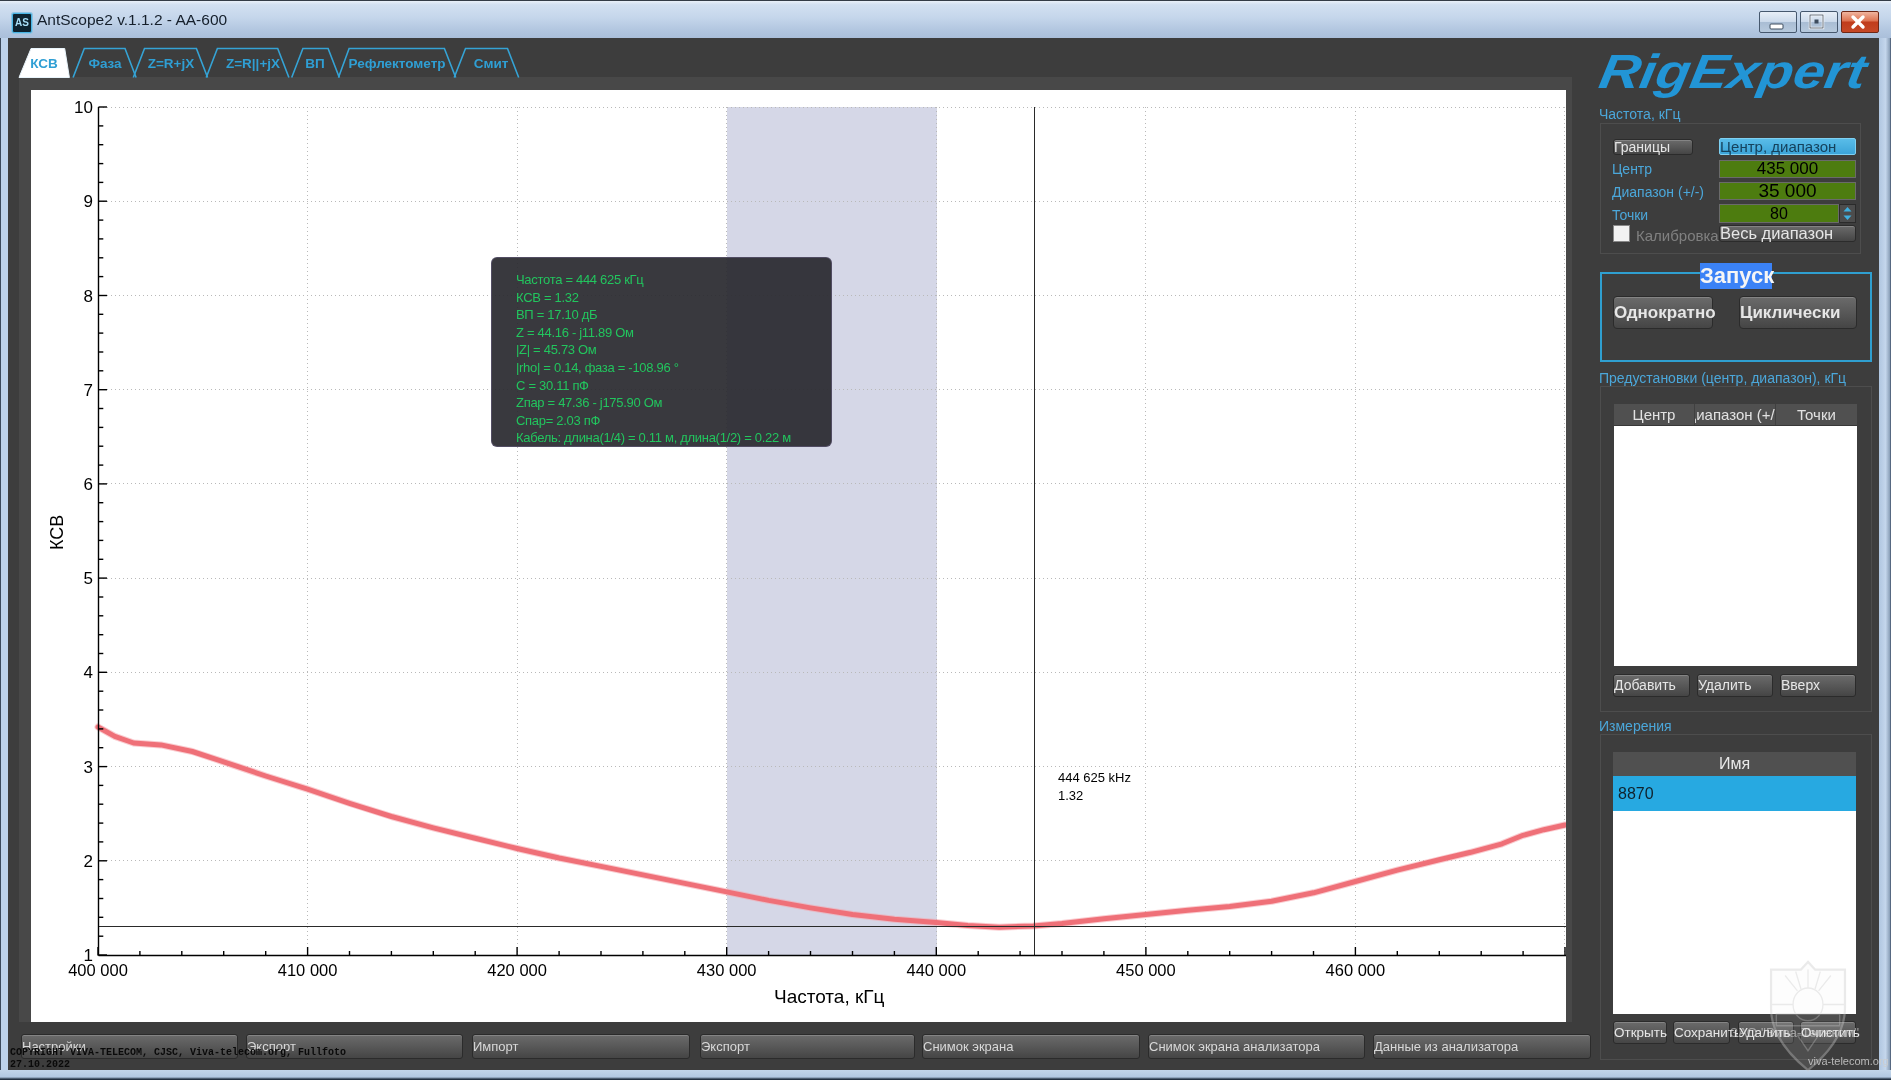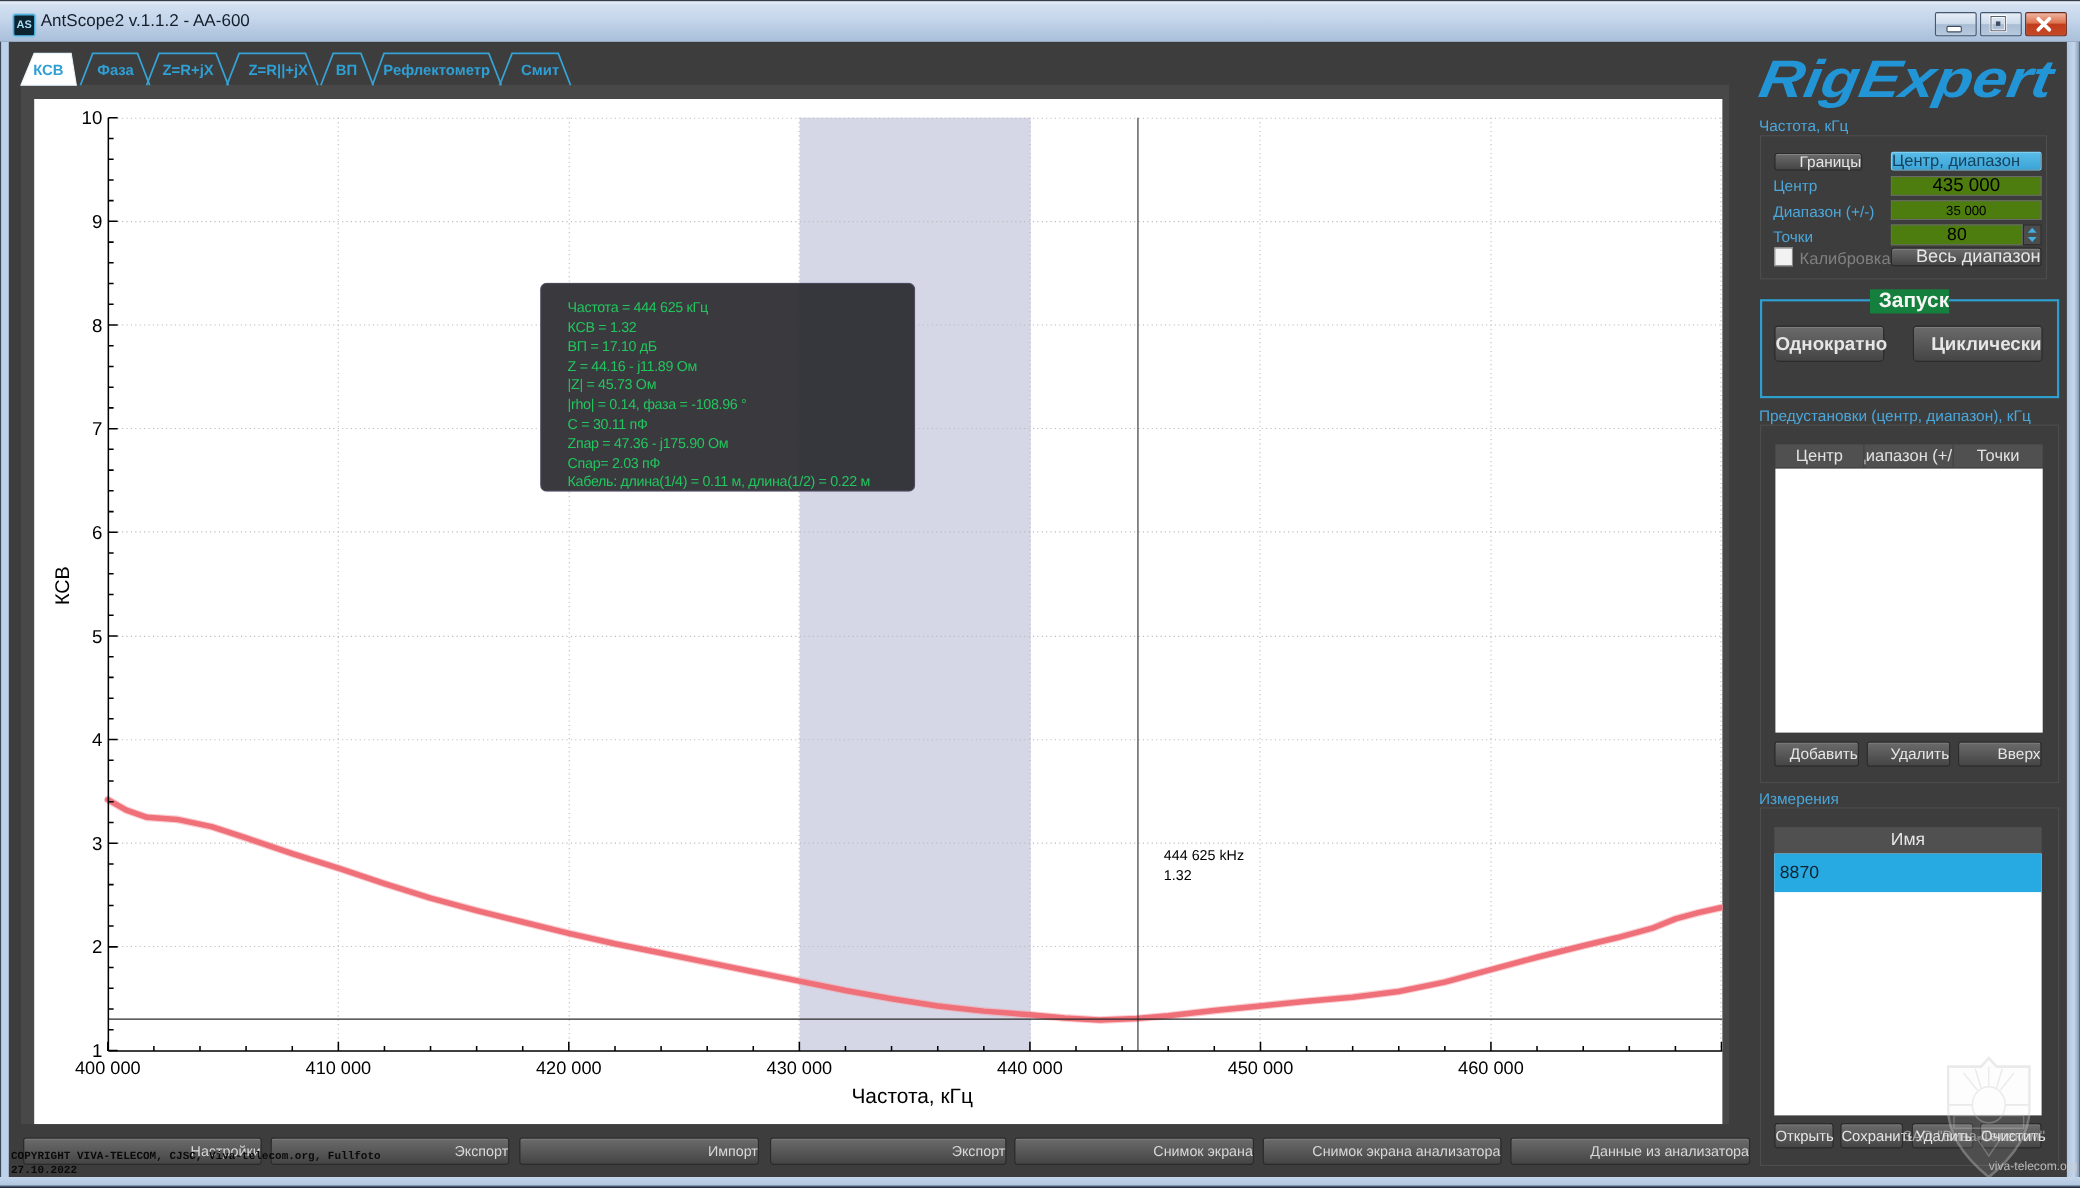--- a/index.html
+++ b/index.html
@@ -14,21 +14,21 @@
 #btnclose{left:1841px;width:38px;background:linear-gradient(#f0b49e 0%,#dd7250 45%,#c03c1c 50%,#c64826 100%);border-color:#6e2817}
 .borderblue{background:#bdd2ea;border-left:1px solid #3c4a5c}
 #bleft{left:0;top:38px;width:8px;height:1033px}
 #bright{left:1879px;top:38px;width:12px;height:1033px;background:linear-gradient(90deg,#b0c6e0,#c4d6ec 55%,#8ba0b8 90%,#31405a)}
 #bbottom{left:0;top:1070px;width:1891px;height:10px;background:linear-gradient(#c3d6ea,#b3c9e2 70%,#3a4a5c 88%,#15202e)}
 #chartframe{left:19px;top:77px;width:1553px;height:945px;background:#484848}
 #chart{left:31px;top:90px}
 #tooltip{left:491px;top:257px;width:341px;height:190px;background:rgba(42,42,47,0.93);border:1px solid rgba(130,115,170,0.35);border-radius:6px;padding:13px 0 0 24px;font-size:13px;letter-spacing:-0.3px;line-height:17.6px;color:#22c55e;white-space:nowrap}
 .rlabel{color:#4ba7da;font-size:14px}
 .gbox{border:1px solid #4d4d4d}
-.btn{background:linear-gradient(#6b6b6b,#5a5a5a 45%,#454545);border:1px solid #2b2b2b;border-radius:3px;color:#e6e6e6;text-align:right;box-shadow:inset 0 1px 0 rgba(255,255,255,0.18)}
+.btn{background:linear-gradient(#6b6b6b,#5a5a5a 45%,#454545);border:1px solid #2b2b2b;border-radius:3px;color:#e6e6e6;text-align:left;box-shadow:inset 0 1px 0 rgba(255,255,255,0.18)}
 .bb{height:25px;font-size:13px;line-height:23px;color:#d8d8d8}
 .inp{background:#4d7c0f;border:1px solid #6a6a6a;color:#000;text-align:center}
 </style></head>
 <body>
 
 <div class="abs" id="chartframe"></div>
 <svg class="abs" id="chart" width="1535" height="932" viewBox="0 0 1535 932">
 <rect x="0" y="0" width="1535" height="932" fill="#ffffff"></rect>
 
 <rect x="696" y="17" width="210" height="848" fill="#d5d7e7"></rect>
@@ -211,34 +211,34 @@
 <svg class="abs" style="left:1597px;top:42px" width="285" height="62" viewBox="0 0 285 62">
 <text x="3" y="46" font-size="48px" font-weight="bold" font-style="italic" fill="#2295d6" textLength="266" lengthAdjust="spacingAndGlyphs" transform="skewX(-10)" transform-origin="140 30">RigExpert</text>
 </svg>
 <div class="abs rlabel" style="left:1599px;top:106px">Частота, кГц</div>
 <div class="abs gbox" style="left:1600px;top:123px;width:261px;height:131px"></div>
 <div class="abs btn" style="left:1613px;top:139px;width:80px;height:16px;font-size:14px;line-height:14px">Границы</div>
 <div class="abs" style="left:1719px;top:138px;width:137px;height:17px;background:linear-gradient(#59bce8,#3ba4d8);border:1px solid #7ed0f2;border-radius:2px;color:#15425c;font-size:15px;text-align:left;line-height:16px">Центр, диапазон</div>
 <div class="abs rlabel" style="left:1612px;top:161px">Центр</div>
 <div class="abs inp" style="left:1719px;top:160px;width:137px;height:18px;font-size:17px;line-height:16px">435 000</div>
 <div class="abs rlabel" style="left:1612px;top:184px">Диапазон (+/-)</div>
-<div class="abs inp" style="left:1719px;top:182px;width:137px;height:18px;font-size:12px;line-height:16px">35 000</div>
+<div class="abs inp" style="left:1719px;top:182px;width:137px;height:18px;font-size:19px;line-height:16px">35 000</div>
 <div class="abs rlabel" style="left:1612px;top:207px">Точки</div>
 <div class="abs inp" style="left:1719px;top:204px;width:120px;height:19px;font-size:16px;line-height:17px">80</div>
 <div class="abs" style="left:1839px;top:204px;width:17px;height:19px;background:#4c4c4c;border:1px solid #2b2b2b">
 <svg width="15" height="17" viewBox="0 0 15 17">
       <path d="M7.5,2 L11.5,6.5 L3.5,6.5 Z" fill="#3fb0df"></path>
       <path d="M7.5,15 L11.5,10.5 L3.5,10.5 Z" fill="#3fb0df"></path>
     </svg></div>
 <div class="abs" style="left:1613px;top:225px;width:17px;height:17px;background:#f2f2f2;border:1px solid #888"></div>
 <div class="abs" style="left:1636px;top:227px;color:#808080;font-size:15px">Калибровка</div>
 <div class="abs btn" style="left:1719px;top:225px;width:137px;height:17px;font-size:16.5px;line-height:15px">Весь диапазон</div>
 
 <div class="abs" style="left:1600px;top:272px;width:272px;height:90px;border:2px solid #2f9fd0"></div>
-<div class="abs" style="left:1700px;top:263px;width:72px;background:#15803d;color:#f5f5f5;font-size:19px;font-weight:bold;text-align:right">Запуск</div>
+<div class="abs" style="left:1700px;top:263px;width:72px;background:#3b82f6;color:#f5f5f5;font-size:22px;font-weight:bold;text-align:right">Запуск</div>
 <div class="abs btn" style="left:1613px;top:296px;width:100px;height:33px;font-size:17px;font-weight:bold;line-height:31px;border-radius:4px">Однократно</div>
 <div class="abs btn" style="left:1739px;top:296px;width:118px;height:33px;font-size:17px;font-weight:bold;line-height:31px;border-radius:4px">Циклически</div>
 <div class="abs rlabel" style="left:1599px;top:370px">Предустановки (центр, диапазон), кГц</div>
 <div class="abs gbox" style="left:1600px;top:386px;width:272px;height:326px"></div>
 
 <div class="abs" style="left:1614px;top:404px;width:243px;height:22px;background:#505050;border-bottom:1px solid #383838;color:#e2e2e2;font-size:15px;overflow:hidden">
 <div class="abs" style="left:0;top:0;width:81px;height:22px;text-align:center;line-height:22px;border-right:1px solid #404040">Центр</div>
 <div class="abs" style="left:81px;top:0;width:81px;height:22px;line-height:22px;border-right:1px solid #404040;overflow:hidden"><span style="margin-left:-9px;display:inline-block">Диапазон (+/</span></div>
 <div class="abs" style="left:162px;top:0;width:81px;height:22px;text-align:center;line-height:22px">Точки</div>
 </div>

